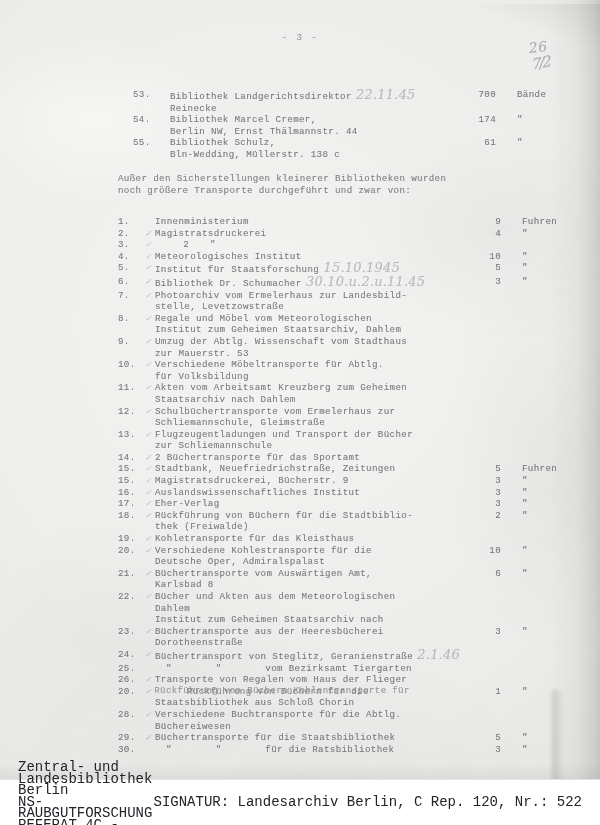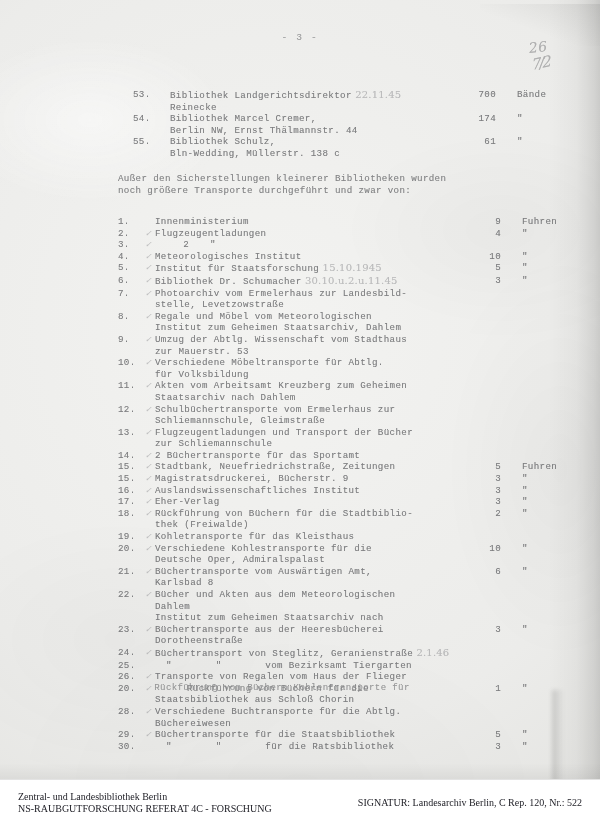--- a/index.html
+++ b/index.html
@@ -104,21 +104,22 @@
     transform: rotate(-7deg);
   }
   #folio-paraph {
     top: 58px; right: 50px;
     font-size: 15px;
     transform: rotate(-12deg) skewX(-8deg);
     letter-spacing: -2px;
   }
   .hand-note {
     font-family: "DejaVu Serif", serif;
-    font-size: 10px;
+    font-style: italic;
+    font-size: 13px;
     color: #74757a;
     opacity: .55;
     letter-spacing: .2px;
     white-space: nowrap;
   }
   .tick {
     display: inline-block;
     width: 9px;
     font-family: "DejaVu Serif", serif;
     font-style: italic;
@@ -211,22 +212,22 @@
     position: absolute;
     left: 0; right: 0; bottom: 0;
     height: 46px;
     background: #ffffff;
     border-top: 1px solid #e3e3e3;
     display: flex;
     align-items: center;
     justify-content: space-between;
     padding: 0 18px;
     box-sizing: border-box;
-    font-family: Liberation Serif, serif;
-    font-size: 10px;
+    font-family: Liberation Mono, monospace;
+    font-size: 14px;
     color: #23232a;
     line-height: 11.5px;
   }
   #footer-left { text-align: left; }
   #footer-right { text-align: right; white-space: nowrap; }
   #footer-line1, #footer-line2 { display: block; }
 </style>
 </head>
 <body>
 
@@ -275,21 +276,21 @@
         <div class="row">
           <div class="num">1.</div>
           <div class="tickcell"></div>
           <div class="desc">Innenministerium</div>
           <div class="qty">9</div>
           <div class="unit">Fuhren</div>
         </div>
         <div class="row">
           <div class="num">2.</div>
           <div class="tickcell"><span class="tick">✓</span></div>
-          <div class="desc">Flugzeugentladungen</div>
+          <div class="desc">Magistratsdruckerei</div>
           <div class="qty">4</div>
           <div class="unit">"</div>
         </div>
         <div class="row">
           <div class="num">3.</div>
           <div class="tickcell"><span class="tick">✓</span></div>
           <div class="qty">2</div>
           <div class="unit">"</div>
         </div>
         <div class="row">

